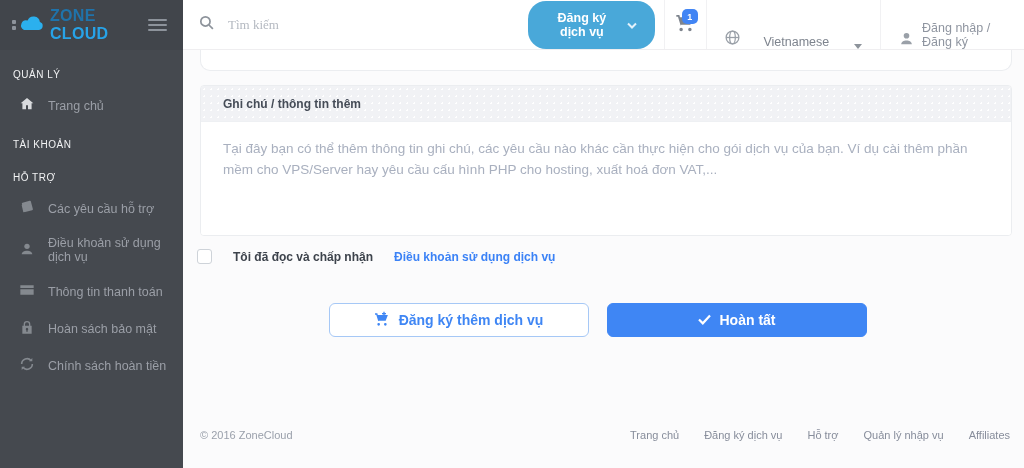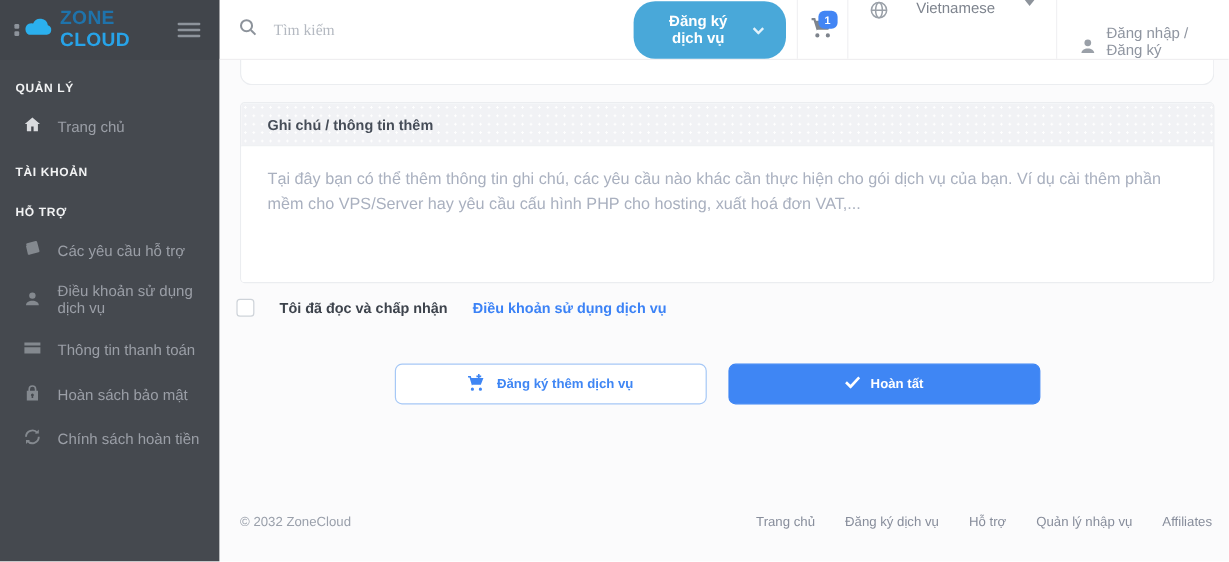--- a/index.html
+++ b/index.html
@@ -13,21 +13,21 @@
   .logo { display:flex; align-items:center; gap:5px; cursor:pointer; }
   .logo-chip { display:flex; flex-direction:column; gap:2px; margin-right:-2px; }
   .logo-chip i { display:block; width:4px; height:4px; background:#8d939b; border-radius:1px; }
   .logo-cloud { color:#2bb0ee; }
   .logo-text { font-size:16px; font-weight:800; letter-spacing:.3px; }
   .logo-zone { color:#1f73ab; }
   .logo-cl { color:#27a3e8; }
   .hamburger { width:20px; cursor:pointer; }
   .hamburger i { display:block; height:2px; background:#8d939b; border-radius:1px; margin:3px 0; }
   .nav { padding-top:4px; }
-  .section-title { color:#f2f3f4; font-size:10px; font-weight:bold; letter-spacing:.5px; padding:15px 13px 7px; }
+  .section-title { color:#f2f3f4; font-size:10px; font-weight:normal; letter-spacing:.5px; padding:15px 13px 7px; }
   .nav-item { display:flex; align-items:center; gap:13px; padding:9px 13px 9px 19px; color:#9b9fa7; font-size:12.5px; cursor:pointer; }
   .nav-item svg { flex:0 0 auto; color:#84898f; }
   .nav-item.active svg { color:#d9dbde; }
 
   
   .topbar { position:absolute; left:183px; top:0; right:0; height:50px; background:#fff;
     border-bottom:1px solid #efeef0; display:flex; align-items:stretch; }
   .search { flex:1; display:flex; align-items:center; gap:13px; padding-left:15px; }
   .search svg { color:#8d939b; }
   .search input { border:none; outline:none; font-size:13px; color:#0f172a; width:300px; background:transparent; font-family:Liberation Serif, serif; }
@@ -35,21 +35,21 @@
   .tb-right { display:flex; align-items:stretch; }
   .vdiv { width:1px; background:#f1f1f3; }
   .register-btn { align-self:center; margin-right:9px; background:#49a8d9; border:none; color:#fff;
     font-size:12.5px; font-weight:600; border-radius:18px; padding:10px 18px; display:flex; align-items:center; gap:9px;
     cursor:pointer; font-family:inherit; }
   .register-btn svg { color:#e3f2fb; }
   .cart-zone { width:52px; display:flex; align-items:center; justify-content:center; position:relative; cursor:pointer; }
   .cart-zone svg { color:#7e848d; }
   .cart-badge { position:absolute; top:9px; right:8px; min-width:16px; height:15px; background:#4285f4; color:#fff;
     font-size:9px; font-weight:bold; border-radius:5px; display:flex; align-items:center; justify-content:center; padding:0 4px; }
-  .lang-zone { display:flex; align-items:flex-start; gap:22px; padding:0 18px; color:#7e848e; font-size:12.5px; cursor:pointer; }
+  .lang-zone { display:flex; align-items:flex-end; gap:22px; padding:0 18px; color:#7e848e; font-size:12.5px; cursor:pointer; }
   .lang-zone svg { color:#9aa0a8; }
   .caret { width:0; height:0; border-left:4px solid transparent; border-right:4px solid transparent; border-top:5px solid #8d939b; margin-left:3px; }
   .account-zone { display:flex; align-items:flex-end; gap:8px; padding:0 14px 0 18px; color:#8f95a0; font-size:12.5px; cursor:pointer; }
   .account-zone svg { color:#9aa0a8; }
 
   
   .content { position:absolute; left:183px; top:50px; right:0; bottom:0; background:#fbfbfc; }
   .card-fragment { position:absolute; left:17px; top:0; width:812px; height:21px; background:#fff;
     border:1px solid #ebedf0; border-top:none; border-radius:0 0 10px 10px; }
   .note-card { position:absolute; left:17px; top:35px; width:812px; border:1px solid #ebedf0;
@@ -60,21 +60,21 @@
   .note-body textarea { display:block; width:100%; height:113px; border:none; outline:none; resize:none;
     padding:17px 22px; font-size:13.5px; line-height:1.55; color:#4a515c; font-family:inherit; background:#fff; }
   .note-body textarea::placeholder { color:#a9b0bf; }
 
   .terms-row { position:absolute; left:14px; top:199px; display:flex; align-items:center; gap:21px; font-size:12px; }
   .checkbox { width:15px; height:15px; border:1px solid #ced3d9; border-radius:3px; background:#fff; cursor:pointer; }
   .terms-text { color:#3d434c; font-weight:600; }
   .terms-link { color:#3b82f6; font-weight:600; text-decoration:none; cursor:pointer; }
 
   .buttons-row { position:absolute; left:0; right:12px; top:253px; display:flex; justify-content:center; gap:18px; }
-  .btn { width:260px; height:34px; border-radius:6px; font-size:11px; font-weight:600; display:flex;
+  .btn { width:260px; height:34px; border-radius:6px; font-size:14px; font-weight:600; display:flex;
     align-items:center; justify-content:center; gap:9px; cursor:pointer; font-family:inherit; }
   .btn-outline { background:#fff; border:1px solid #a6c8f6; color:#3f86f4; }
   .btn-primary { background:#3f86f4; border:1px solid #3f86f4; color:#fff; }
 
   .footer { position:absolute; left:17px; right:14px; top:379px; display:flex; justify-content:space-between;
     align-items:center; font-size:11px; color:#9aa0ab; }
   .footer-links { display:flex; gap:25px; }
   .footer-links a { color:#878d9b; text-decoration:none; cursor:pointer; }
 </style>
 </head>
@@ -223,21 +223,21 @@
       </button>
       <button class="btn btn-primary">
         <span><svg width="13" height="11" viewBox="0 0 13 11" fill="none" stroke="currentColor" stroke-width="2.2">
               <path d="M1 5.5 4.8 9.3 12 1.5"></path>
             </svg></span>
         <span>Hoàn tất</span>
       </button>
     </div>
 
     <footer class="footer">
-      <span>© 2032 ZoneCloud</span>
+      <span>© 2016 ZoneCloud</span>
       <div class="footer-links">
         <a>Trang chủ</a>
         <a>Đăng ký dịch vụ</a>
         <a>Hỗ trợ</a>
         <a>Quản lý nhập vụ</a>
         <a>Affiliates</a>
       </div>
     </footer>
   </main>
 </div>

